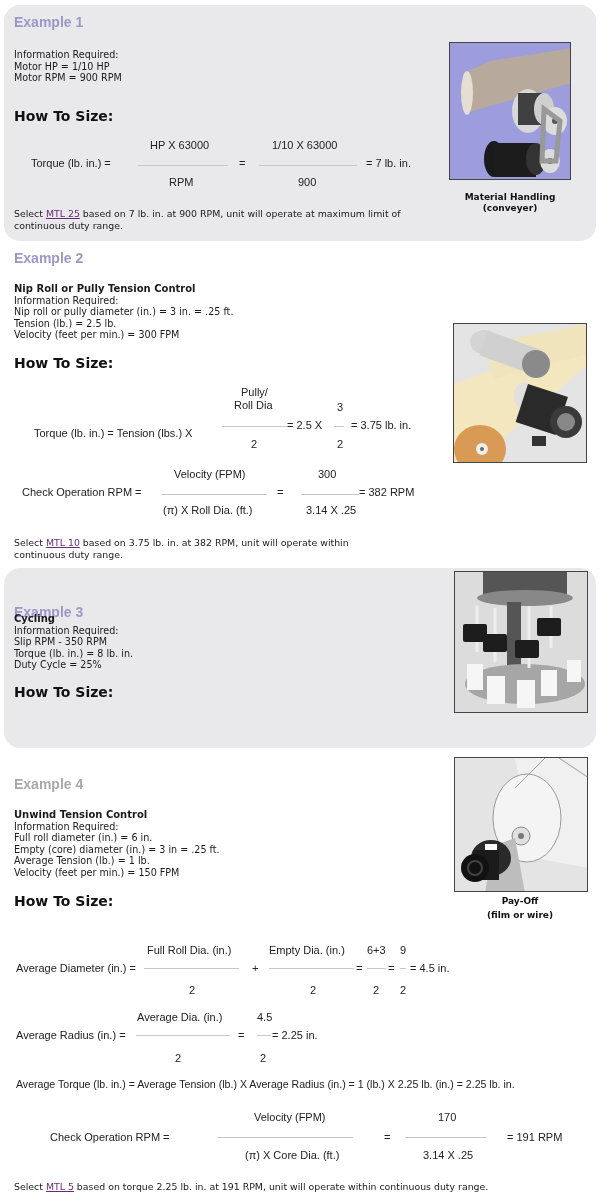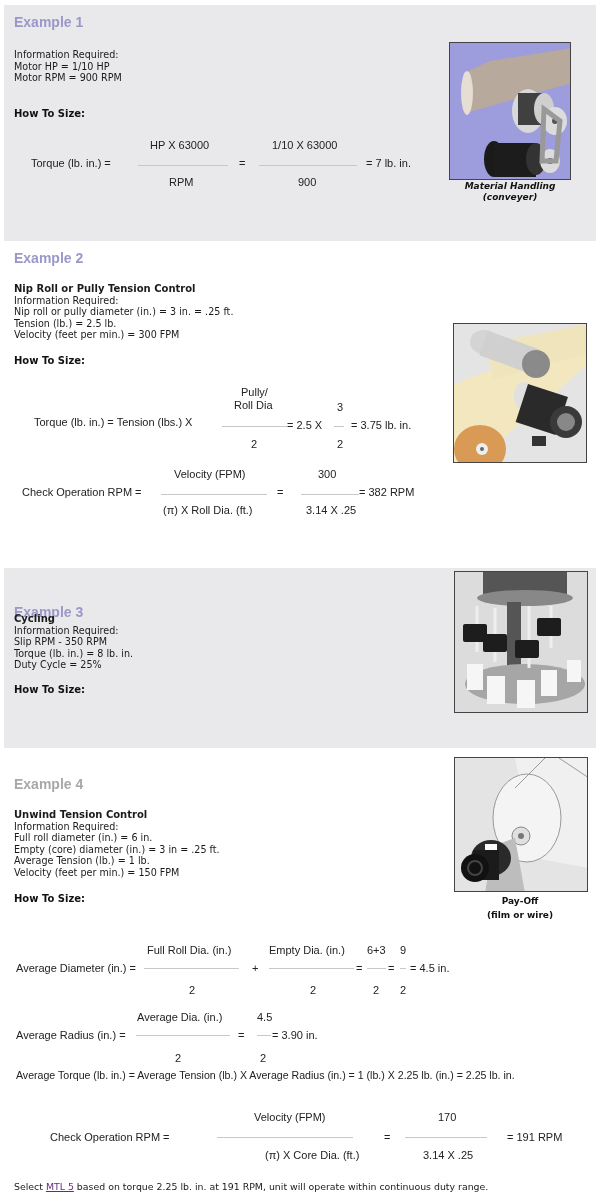--- a/index.html
+++ b/index.html
@@ -1,27 +1,27 @@
 <!DOCTYPE html>
 <html><head>
   <meta charset="utf-8">
   <style>
     * { box-sizing: border-box; margin: 0; padding: 0; }
     html, body { width: 600px; height: 1200px; background: #ffffff; overflow: hidden; }
     body { position: relative; font-family: "DejaVu Sans", sans-serif; color: #111; }
 
     .section { position: absolute; left: 4px; width: 592px; }
-    .section.grey { background: #e9e9ec; }
+    .section.grey { background: #e9e9ec; border-radius: 16px; }
 
     .ex-title { position: absolute; left: 10px; font-family: "Liberation Sans", sans-serif; font-weight: bold; font-size: 14px; color: #9b98c8; }
     .ex-title.grey4 { color: #a8a8a8; }
 
     .info { position: absolute; left: 10px; font-size: 9.6px; line-height: 11.5px; color: #1a1a1a; }
     .info .head { font-weight: bold; font-size: 10px; }
-    .howto { position: absolute; left: 10px; font-size: 10px; font-weight: bold; text-align: center; }
+    .howto { position: absolute; left: 10px; font-size: 14px; font-weight: bold; text-align: center; }
 
     .note { position: absolute; left: 10px; font-size: 9.4px; line-height: 12px; color: #1a1a1a; }
     .note a { color: #6a2a7a; text-decoration: underline; }
 
     .eq { position: absolute; font-family: "Liberation Sans", sans-serif; font-size: 11px; color: #222; white-space: nowrap; }
     .hr { position: absolute; height: 1px; background: #c8c8c8; }
 
     .figure { position: absolute; }
     .figure .frame { position: absolute; border: 1px solid #444; overflow: hidden; }
     .figure .cap { position: absolute; left: 0; width: 100%; text-align: center; font-size: 9px; font-weight: bold; line-height: 11px; color: #111; }
@@ -41,20 +41,23 @@
   <div class="eq" style="left:27px;top:152px;">Torque (lb. in.) =</div>
   <div class="eq" style="left:146px;top:134px;">HP X 63000</div>
   <div class="hr" style="left:134px;top:160px;width:90px;"></div>
   <div class="eq" style="left:165px;top:171px;">RPM</div>
   <div class="eq" style="left:235px;top:152px;">=</div>
   <div class="eq" style="left:268px;top:134px;">1/10 X 63000</div>
   <div class="hr" style="left:255px;top:160px;width:98px;"></div>
   <div class="eq" style="left:294px;top:171px;">900</div>
   <div class="eq" style="left:362px;top:152px;">= 7 lb. in.</div>
 
+  <div class="note" style="top:203px;width:430px;">
+    <span>Select </span><a href="#">MTL 25</a><span> based on 7 lb. in. at 900 RPM, unit will operate at maximum limit of continuous duty range.</span>
+  </div>
 
   <div class="figure" style="left:445px;top:37px;width:122px;height:166px;">
     <div class="frame" style="left:0;top:0;width:122px;height:138px;background:#9a9ad8;">
       <svg width="122" height="138" viewBox="0 0 122 138">
         <rect width="122" height="138" fill="#9d9cdc"></rect>
         <path d="M14 30 Q10 48 16 70 L122 40 L122 5 L40 18 Z" fill="#b7a99b"></path>
         <ellipse cx="17" cy="50" rx="6" ry="22" fill="#e6ddd3"></ellipse>
         <ellipse cx="78" cy="68" rx="16" ry="22" fill="#d8d8d8"></ellipse>
         <rect x="68" y="50" width="26" height="32" fill="#404040"></rect>
         <ellipse cx="94" cy="66" rx="10" ry="16" fill="#cfcfcf"></ellipse>
@@ -62,59 +65,62 @@
         <circle cx="105" cy="78" r="3" fill="#555"></circle>
         <path d="M58 108 L70 100 L98 120 L86 128 Z" fill="#222"></path>
         <ellipse cx="44" cy="116" rx="10" ry="18" fill="#1a1a1a"></ellipse>
         <rect x="44" y="100" width="42" height="34" fill="#1c1c1c"></rect>
         <ellipse cx="86" cy="116" rx="10" ry="16" fill="#333"></ellipse>
         <ellipse cx="100" cy="118" rx="10" ry="12" fill="#dcdcdc"></ellipse>
         <circle cx="100" cy="118" r="3" fill="#555"></circle>
         <path d="M94 66 L110 78 L106 118 L92 118 Z" fill="none" stroke="#999" stroke-width="5"></path>
       </svg>
     </div>
-    <div class="cap" style="top:139px;font-style:italic;">
+    <div class="cap" style="top:150px;">
       <div>Material Handling</div>
       <div>(conveyer)</div>
     </div>
   </div>
 </div>
 
 <div class="section" style="top:243px;height:322px;">
   <div class="ex-title" style="top:7px;">Example 2</div>
   <div class="info" style="top:40px;">
     <div class="head">Nip Roll or Pully Tension Control</div>
     <div>Information Required:</div>
     <div>Nip roll or pully diameter (in.) = 3 in. = .25 ft.</div>
     <div>Tension (lb.) = 2.5 lb.</div>
     <div>Velocity (feet per min.) = 300 FPM</div>
   </div>
   <div class="howto" style="top:112px;">How To Size:</div>
 
-  <div class="eq" style="left:30px;top:173px;text-align:center;">Torque (lb. in.) = Tension (lbs.) X</div>
+  <div class="eq" style="left:30px;top:184px;text-align:center;">Torque (lb. in.) = Tension (lbs.) X</div>
   <div class="eq" style="left:237px;top:143px;">Pully/</div>
   <div class="eq" style="left:230px;top:156px;">Roll Dia</div>
   <div class="hr" style="left:218px;top:183px;width:65px;"></div>
   <div class="eq" style="left:247px;top:195px;">2</div>
   <div class="eq" style="left:283px;top:176px;">= 2.5 X</div>
   <div class="eq" style="left:333px;top:158px;">3</div>
   <div class="hr" style="left:330px;top:183px;width:10px;"></div>
   <div class="eq" style="left:333px;top:195px;">2</div>
   <div class="eq" style="left:347px;top:176px;">= 3.75 lb. in.</div>
 
   <div class="eq" style="left:18px;top:243px;">Check Operation RPM =</div>
   <div class="eq" style="left:170px;top:225px;">Velocity (FPM)</div>
   <div class="hr" style="left:157px;top:251px;width:106px;"></div>
   <div class="eq" style="left:159px;top:261px;">(π) X Roll Dia. (ft.)</div>
   <div class="eq" style="left:273px;top:243px;">=</div>
   <div class="eq" style="left:314px;top:225px;">300</div>
   <div class="hr" style="left:297px;top:251px;width:58px;"></div>
   <div class="eq" style="left:302px;top:261px;">3.14 X .25</div>
   <div class="eq" style="left:355px;top:243px;">= 382 RPM</div>
 
+  <div class="note" style="top:294px;width:380px;">
+    <span>Select </span><a href="#">MTL 10</a><span> based on 3.75 lb. in. at 382 RPM, unit will operate within continuous duty range.</span>
+  </div>
 
   <div class="figure" style="left:444px;top:80px;width:142px;height:170px;">
     <div class="frame" style="left:5px;top:0;width:134px;height:140px;background:#e3e3e3;">
       <svg width="134" height="140" viewBox="0 0 134 140">
         <rect width="134" height="140" fill="#e4e4e4"></rect>
         <path d="M0 60 L134 10 L134 40 L20 140 L0 140 Z" fill="#f3e7c0"></path>
         <path d="M30 20 L134 0 L134 30 L40 55 Z" fill="#f0e4bc"></path>
         <ellipse cx="30" cy="18" rx="14" ry="12" fill="#d4d4d4"></ellipse>
         <rect x="30" y="6" width="55" height="26" fill="#d0d0d0" transform="rotate(20 30 18)"></rect>
         <ellipse cx="82" cy="40" rx="14" ry="14" fill="#8a8a8a"></ellipse>
@@ -199,28 +205,28 @@
   <div class="eq" style="left:406px;top:212px;">= 4.5 in.</div>
 
   <div class="eq" style="left:12px;top:279px;">Average Radius (in.) =</div>
   <div class="eq" style="left:133px;top:261px;">Average Dia. (in.)</div>
   <div class="hr" style="left:132px;top:285px;width:94px;"></div>
   <div class="eq" style="left:171px;top:302px;">2</div>
   <div class="eq" style="left:234px;top:279px;">=</div>
   <div class="eq" style="left:253px;top:261px;">4.5</div>
   <div class="hr" style="left:253px;top:285px;width:14px;"></div>
   <div class="eq" style="left:256px;top:302px;">2</div>
-  <div class="eq" style="left:268px;top:279px;">= 3.90 in.</div>
-
-  <div class="eq" style="left:12px;top:319px;font-size:10.6px;">Average Torque (lb. in.) = Average Tension (lb.) X Average Radius (in.) = 1 (lb.) X 2.25 lb. (in.) = 2.25 lb. in.</div>
+  <div class="eq" style="left:268px;top:279px;">= 2.25 in.</div>
+
+  <div class="eq" style="left:12px;top:328px;font-size:10.6px;">Average Torque (lb. in.) = Average Tension (lb.) X Average Radius (in.) = 1 (lb.) X 2.25 lb. (in.) = 2.25 lb. in.</div>
 
   <div class="eq" style="left:46px;top:381px;">Check Operation RPM =</div>
   <div class="eq" style="left:250px;top:361px;">Velocity (FPM)</div>
   <div class="hr" style="left:213px;top:387px;width:136px;"></div>
-  <div class="eq" style="left:241px;top:399px;margin-left:20px;">(π) X Core Dia. (ft.)</div>
+  <div class="eq" style="left:241px;top:399px;">(π) X Core Dia. (ft.)</div>
   <div class="eq" style="left:380px;top:381px;">=</div>
   <div class="eq" style="left:434px;top:361px;">170</div>
   <div class="hr" style="left:401px;top:387px;width:82px;"></div>
   <div class="eq" style="left:419px;top:399px;">3.14 X .25</div>
   <div class="eq" style="left:503px;top:381px;">= 191 RPM</div>
 
   <div class="note" style="top:431px;width:590px;white-space:nowrap;">
     <span>Select </span><a href="#">MTL 5</a><span> based on torque 2.25 lb. in. at 191 RPM, unit will operate within continuous duty range.</span>
   </div>
 

